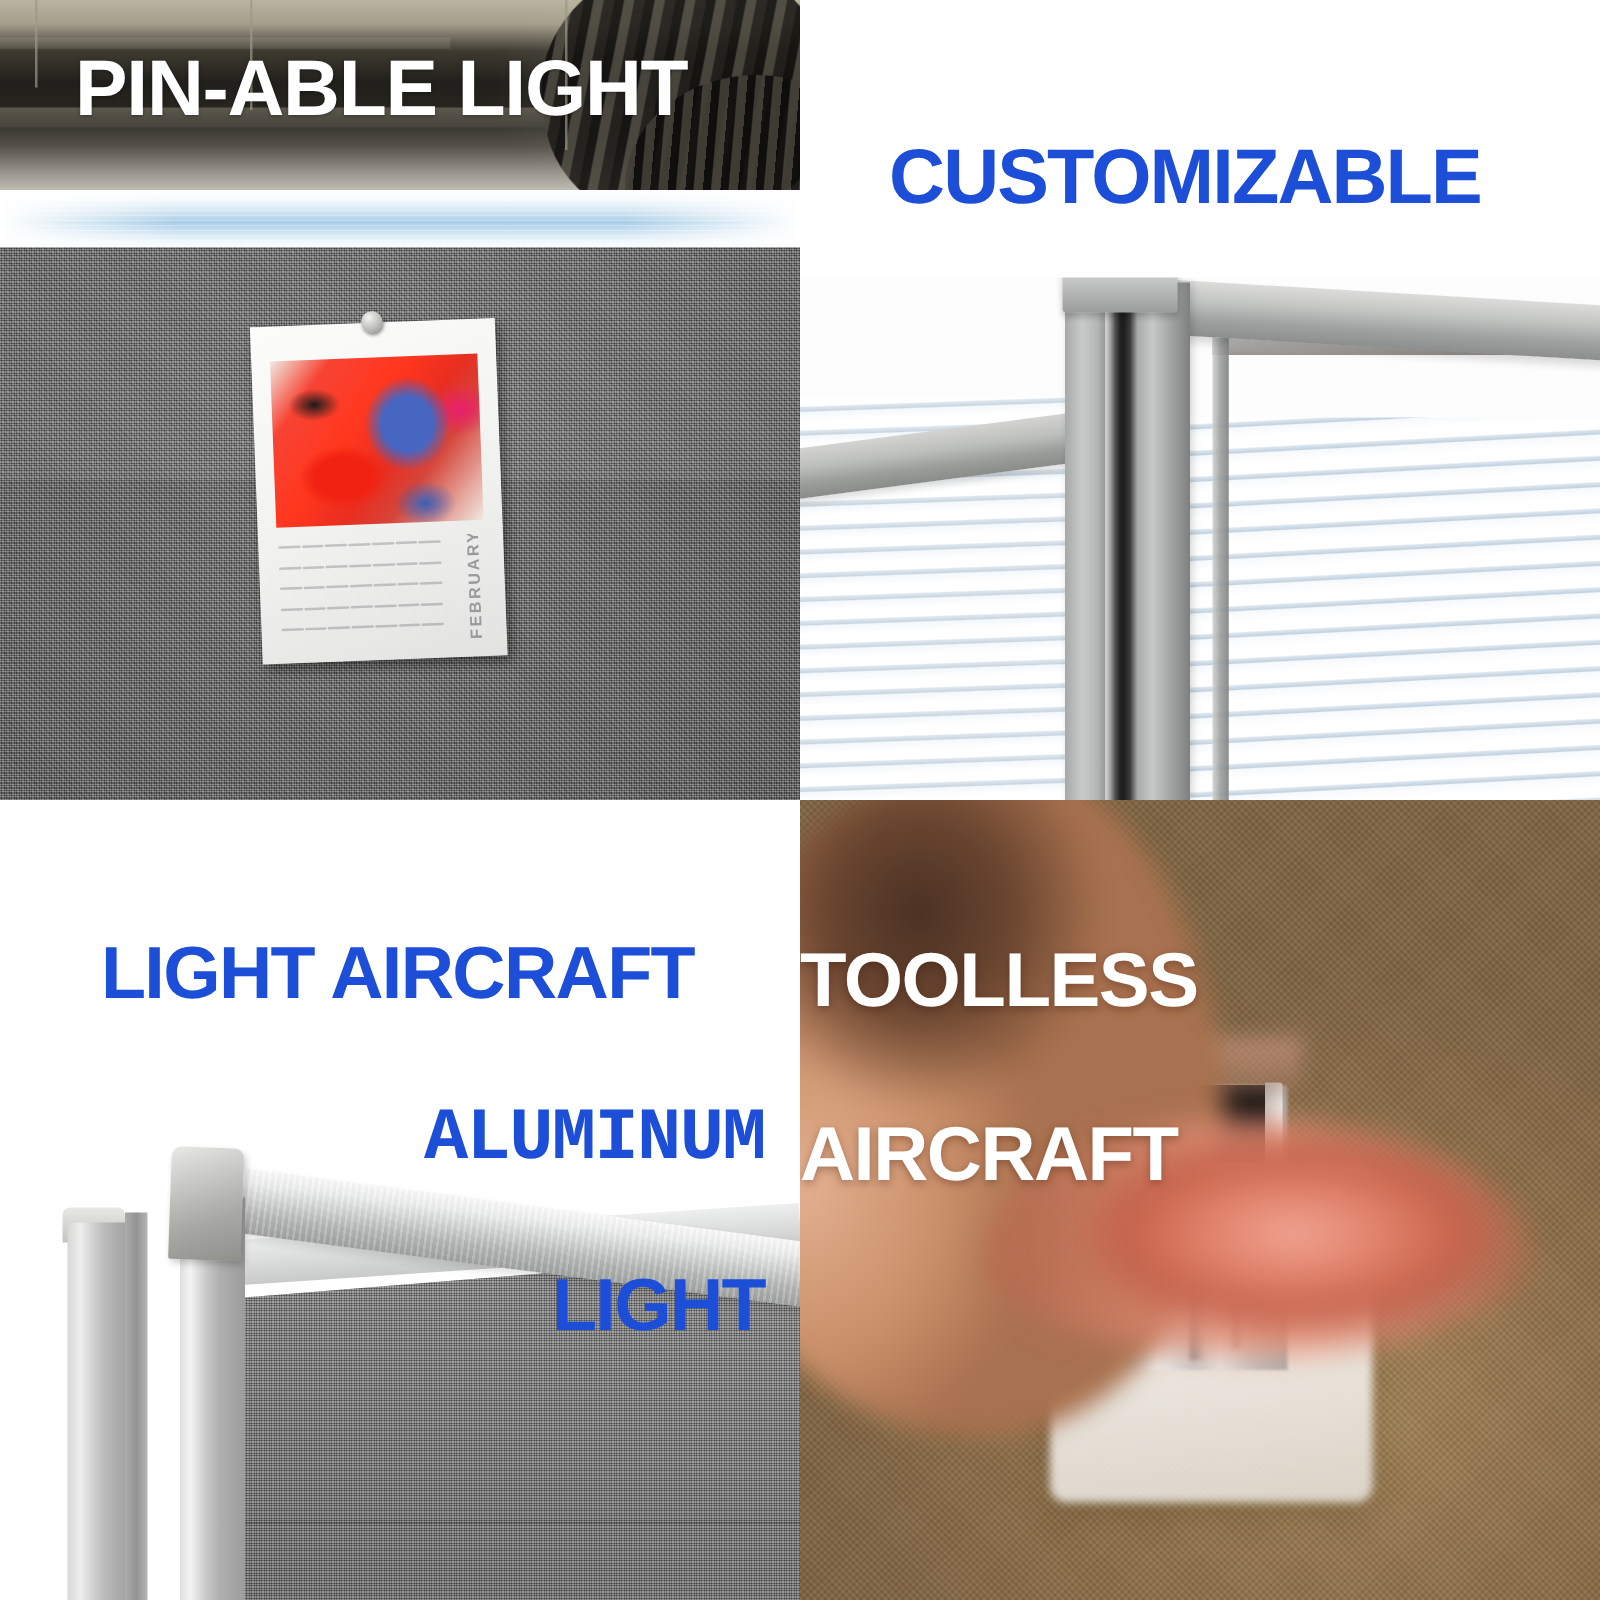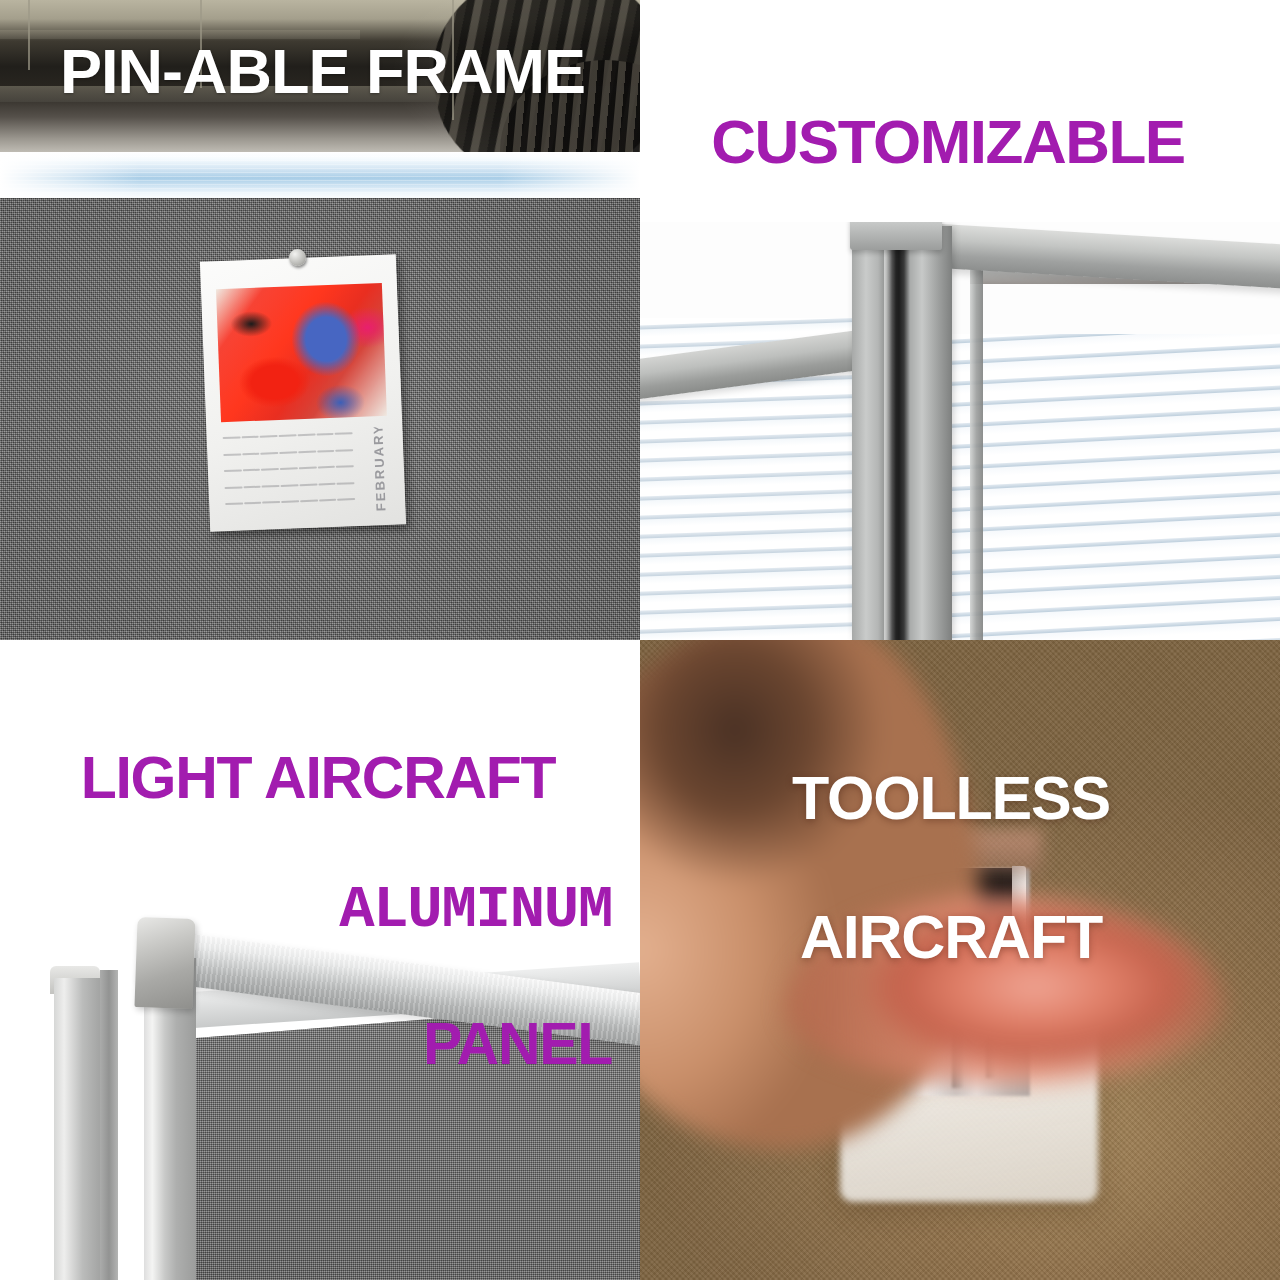--- a/index.html
+++ b/index.html
@@ -23,21 +23,21 @@
   
   .heading {
     position:absolute;
     z-index:40;
     font-weight:700;
     letter-spacing:-0.5px;
     line-height:1.06;
     white-space:pre-line;
   }
   .heading.white { color:#ffffff; }
-  .heading.navy  { color:#a21caf; }
+  .heading.navy  { color:#1d4ed8; }
 
   
   #h-pinable {
     left:60px; top:38px;
     font-size:63px;
     letter-spacing:-1px;
     text-shadow:0 1px 3px rgba(0,0,0,.35);
   }
   
   #h-custom {
@@ -53,22 +53,22 @@
     font-size:59px;
     letter-spacing:-1.3px;
     line-height:1.13;
     text-align:center;
   }
   #h-frame .ln1 { display:block; text-align:center; }
   #h-frame .ln2 { display:block; text-align:right;font-family:Liberation Mono, monospace; }
   #h-frame .ln3 { display:block; text-align:right; }
   
   #h-toolless {
-    left:0; right:18px; top:54px;
-    text-align:center;
+    left:0; right:18px; top:40px;
+    text-align:left;
     font-size:61px;
     letter-spacing:-1.2px;
     line-height:1.14;
     text-shadow:0 2px 7px rgba(60,20,10,.35);
   }
 
   
   #q1 { background:#ffffff; }
   .ceiling {
     position:absolute; left:0; top:0; width:640px; height:158px;
@@ -434,21 +434,21 @@
           <i></i>
           <i></i>
           <i></i>
           <i></i>
           <i></i>
       </div>
       <div class="cal-month">FEBRUARY</div>
     </div>
     <div class="pin"></div>
 
-    <div class="heading white" id="h-pinable">PIN-ABLE FRAME</div>
+    <div class="heading white" id="h-pinable">PIN-ABLE LIGHT</div>
   </div>
 
   <div class="quad" id="q2">
     <div class="win-scene">
       <div class="blinds-l"></div>
       <div class="win-view"></div>
       <div class="blinds-r"></div>
       <div class="glass-frame-r"></div>
       <div class="glass-frame-v"></div>
       <div class="topbar-left"></div>
@@ -471,21 +471,21 @@
       <div class="al-post2-cap"></div>
       <div class="al-post2"></div>
       <div class="al-gap"></div>
       <div class="al-post"></div>
       <div class="al-corner"></div>
     </div>
 
     <div class="heading navy" id="h-frame">
       <span class="ln1">LIGHT AIRCRAFT</span>
       <span class="ln2">ALUMINUM</span>
-      <span class="ln3">PANEL</span>
+      <span class="ln3">LIGHT</span>
     </div>
   </div>
 
   <div class="quad" id="q4">
     <div class="carpet"></div>
     <div class="clip-base"></div>
     <div class="extrusion"></div>
     <div class="extrusion-groove"></div>
     <div class="extrusion-groove2"></div>
     <div class="extrusion-slot"></div>

